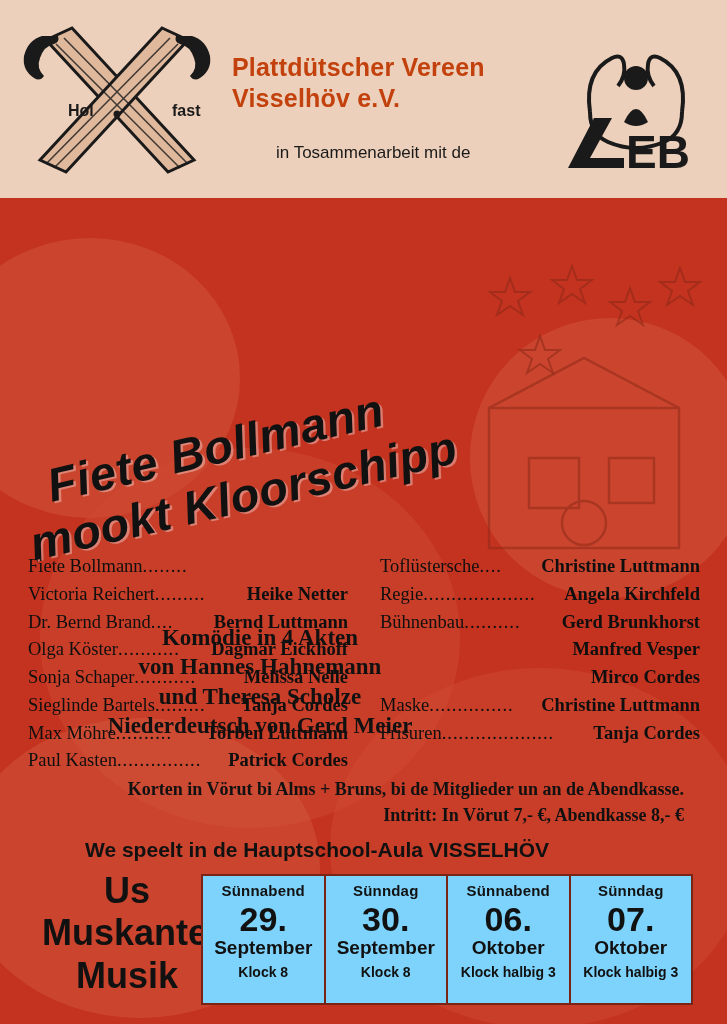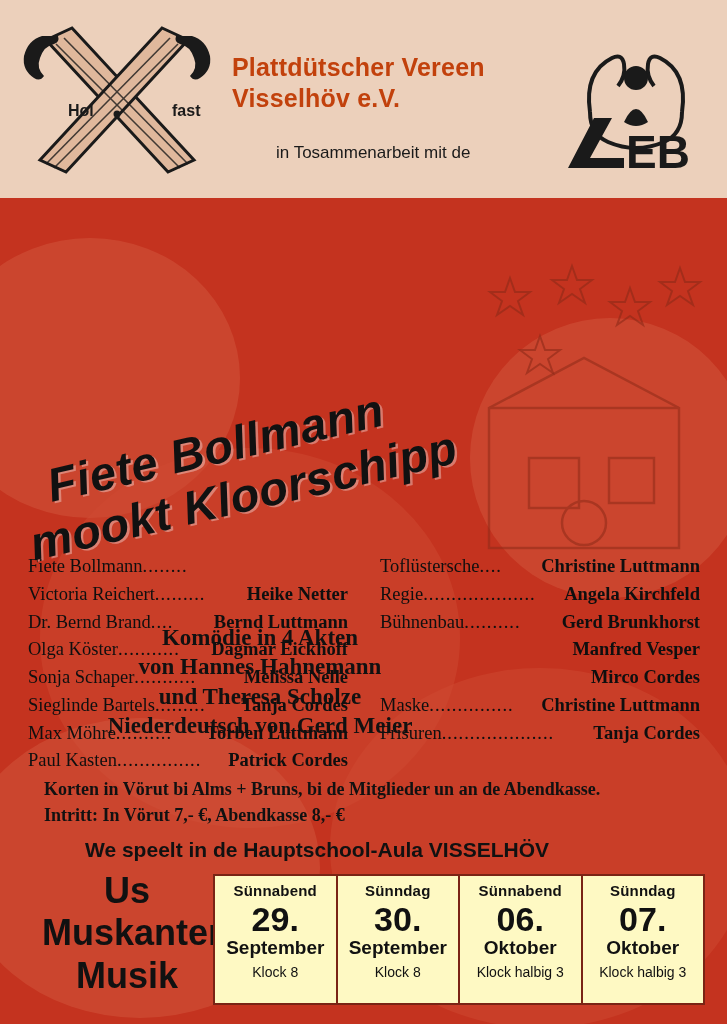--- a/index.html
+++ b/index.html
@@ -146,20 +146,21 @@
   .tickets {
     position: absolute;
     left: 44px;
     top: 578px;
     width: 640px;
     color: #111111;
     font-family: "Liberation Serif", serif;
     font-weight: bold;
     font-size: 18px;
     line-height: 1.45;
+    text-align: right;
   }
   .venue {
     position: absolute;
     left: 0;
     top: 640px;
     width: 574px;
     text-align: center;
     padding-left: 60px;
     box-sizing: border-box;
     color: #111111;
@@ -177,25 +178,25 @@
     text-align: center;
     color: #111111;
     font-weight: bold;
     font-size: 36px;
     line-height: 1.18;
   }
 
   
   .dates {
     position: absolute;
-    left: 213px;
+    left: 201px;
     top: 676px;
     width: 488px;
     height: 127px;
-    background: #fef9c3;
+    background: #7dd3fc;
     border: 2px solid #7a2415;
     display: flex;
   }
   .date-cell {
     flex: 1 1 0;
     position: relative;
     text-align: center;
     color: #111111;
     padding-top: 6px;
     box-sizing: border-box;
@@ -212,21 +213,21 @@
     line-height: 1.1;
     margin-top: 2px;
   }
   .date-cell .month {
     font-size: 19px;
     font-weight: bold;
     line-height: 1.1;
   }
   .date-cell .time {
     font-size: 14px;
-    font-weight: normal;
+    font-weight: bold;
     margin-top: 5px;
   }
 
   
   .house {
     position: absolute;
     right: 28px;
     top: 150px;
     width: 230px;
     height: 210px;

